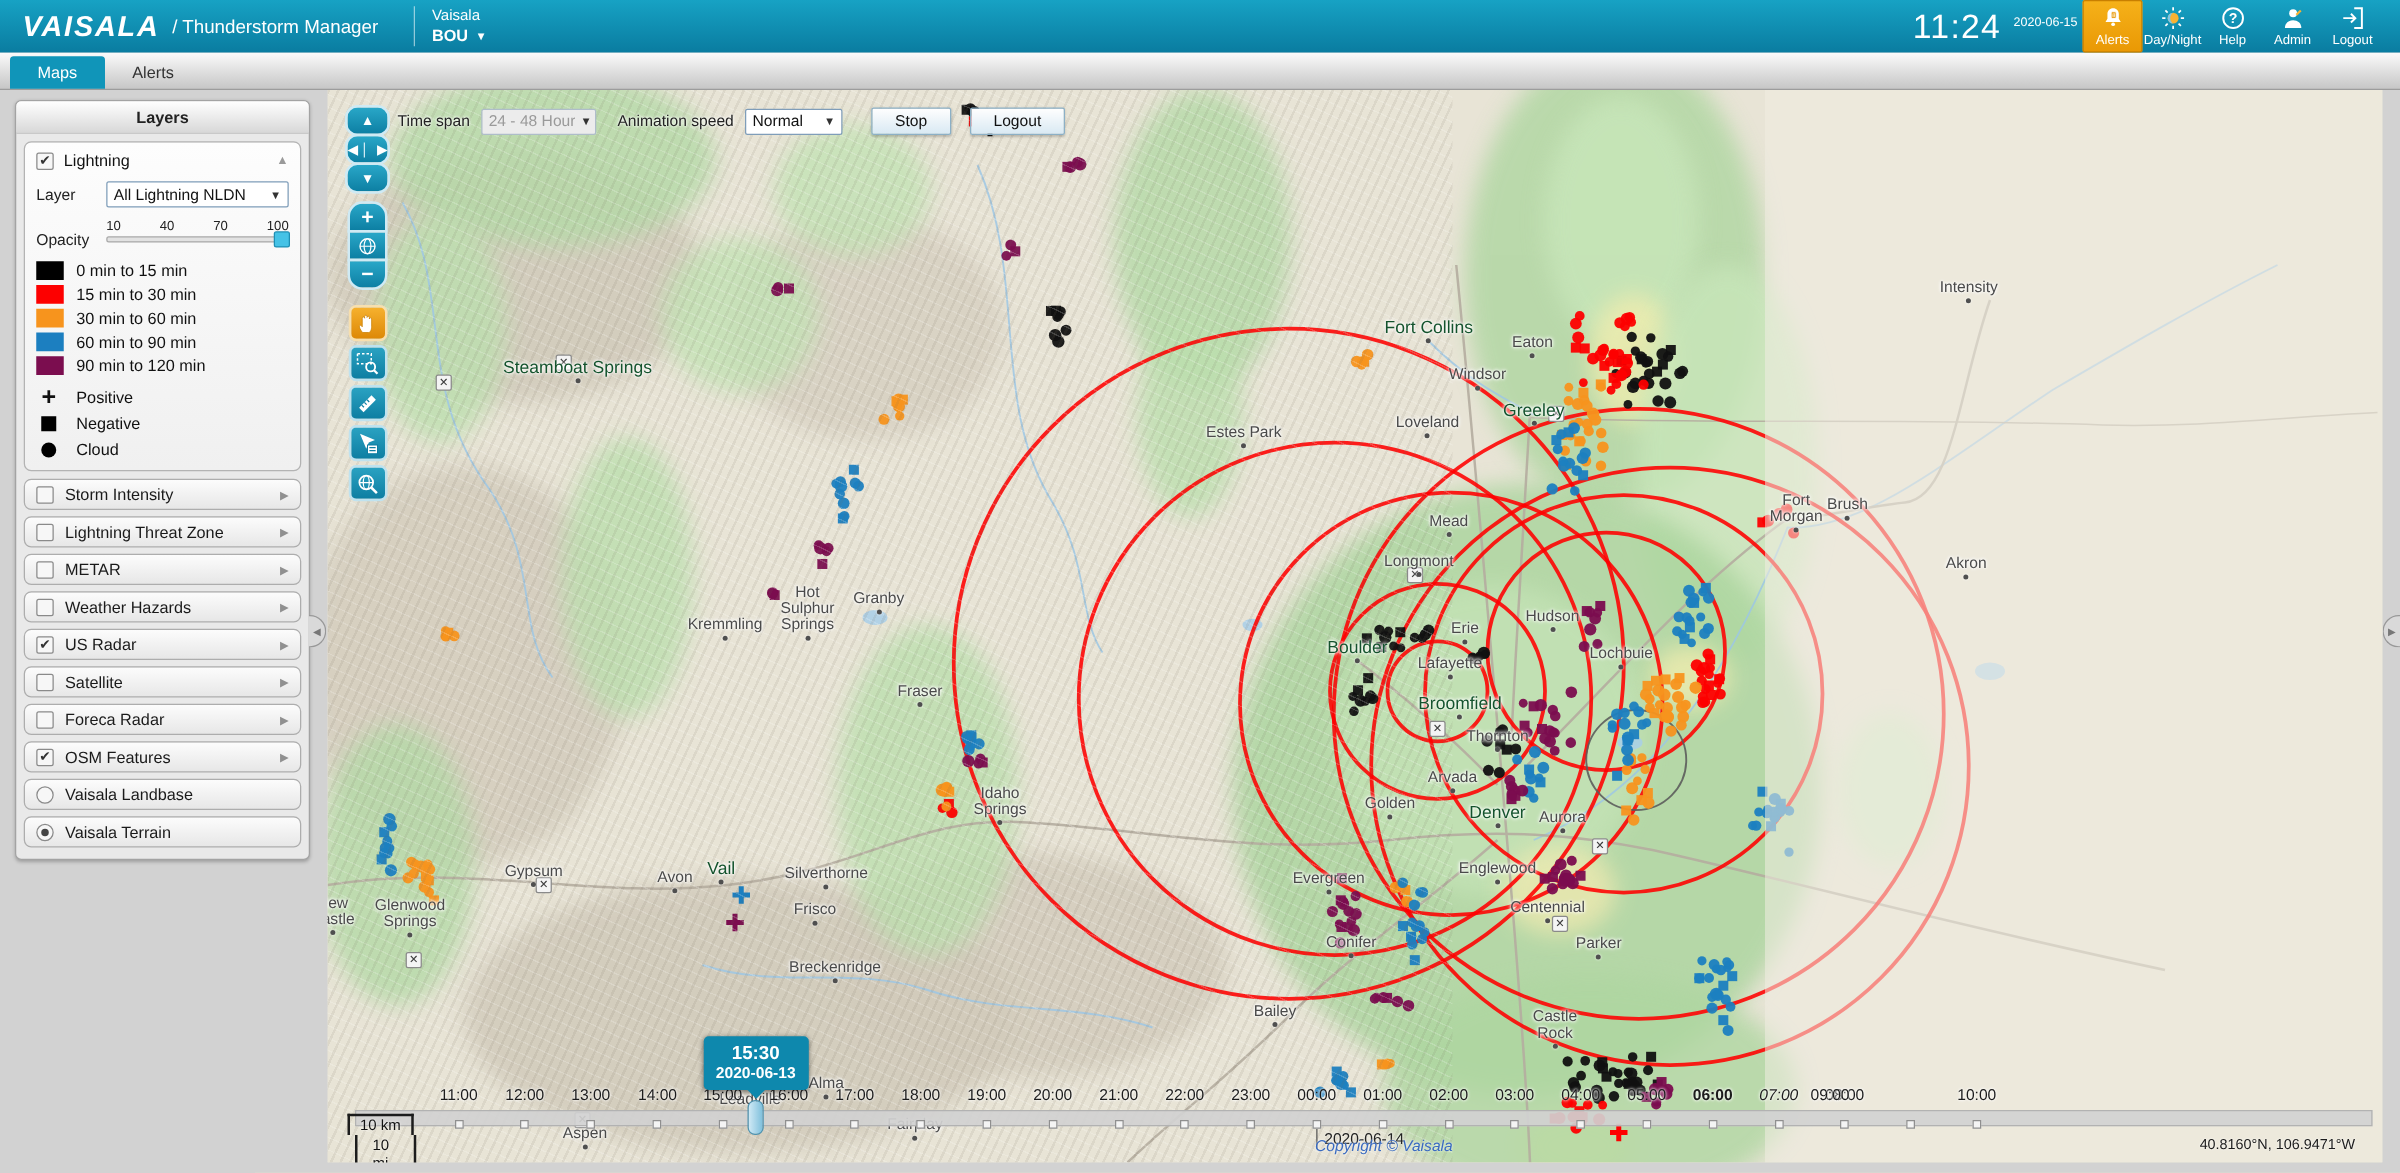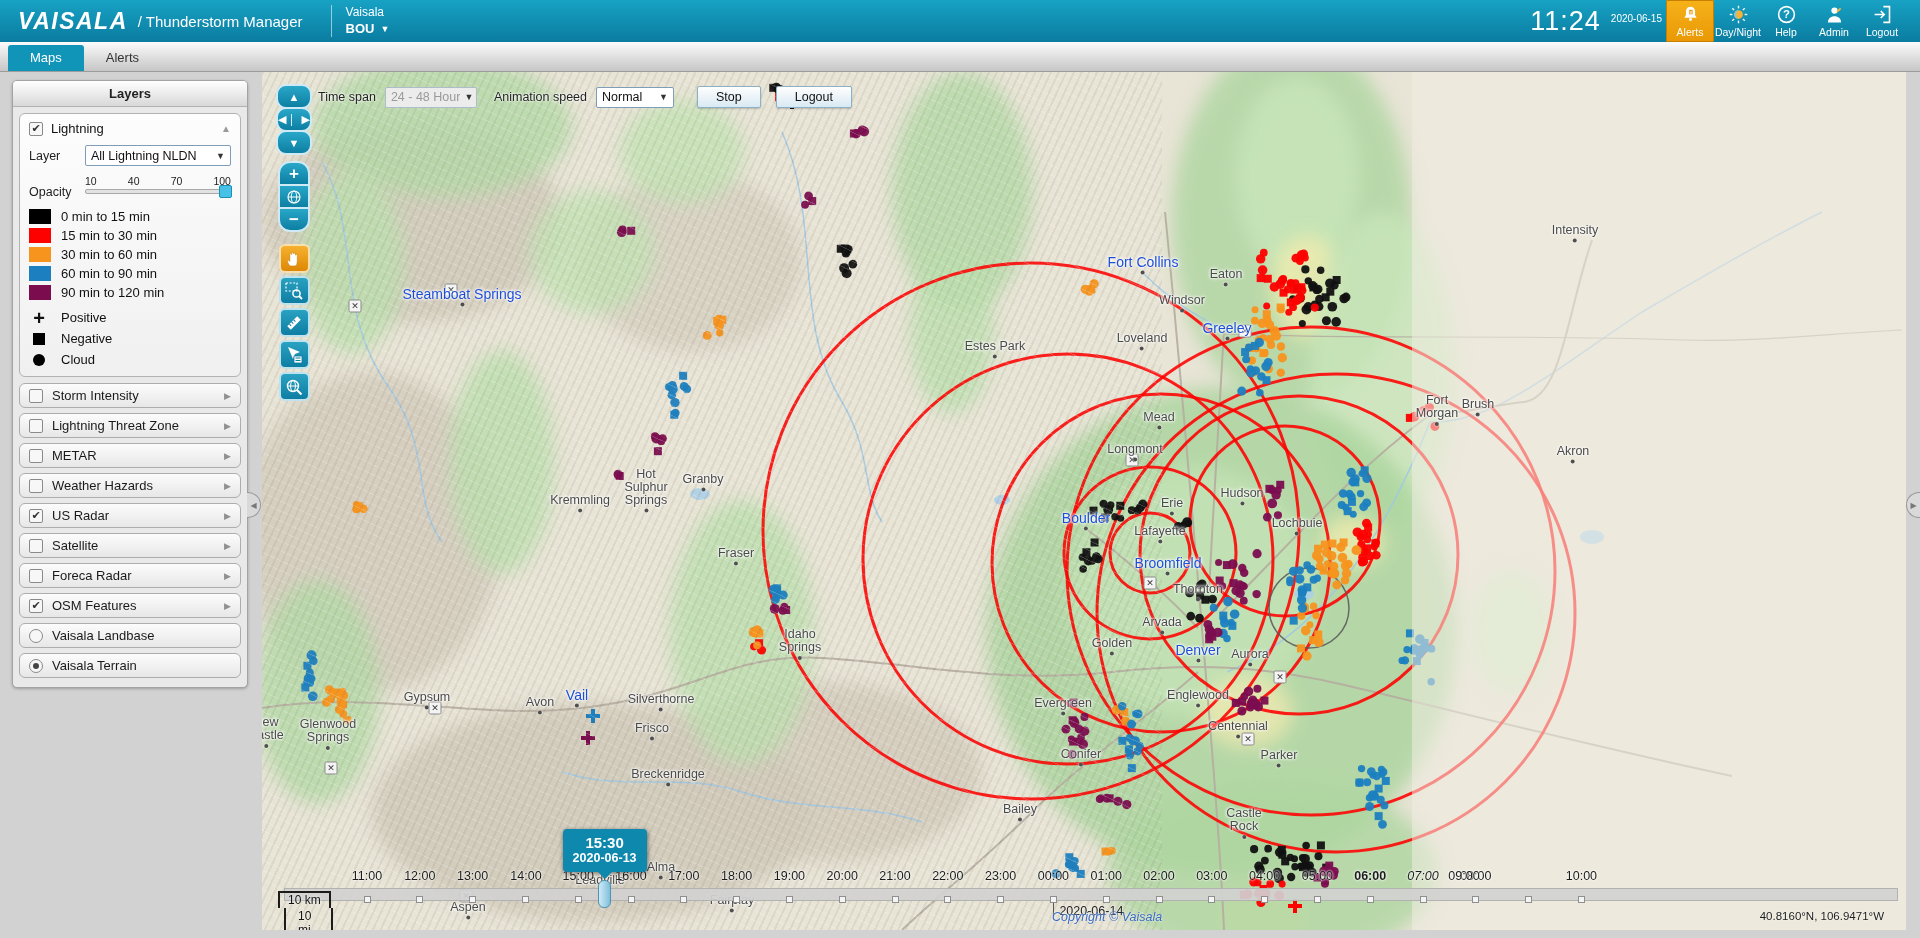--- a/index.html
+++ b/index.html
@@ -63,21 +63,21 @@
   .edge-tab.left{left:247px;top:492px;border-left:0;border-radius:0 13px 13px 0}
   .edge-tab.right{right:0;top:492px;border-right:0;border-radius:13px 0 0 13px}
 
   
   .map{position:absolute;left:262px;top:72px;width:1644px;height:858px;background:#e8e4d6;overflow:hidden;z-index:10}
   .map svg.base{position:absolute;left:0;top:0}
   .terrain-west{position:absolute;left:0;top:0;width:900px;height:858px;background:repeating-linear-gradient(115deg,rgba(110,100,85,.10) 0 2px,transparent 2px 7px),repeating-linear-gradient(25deg,rgba(255,255,255,.18) 0 1px,transparent 1px 9px);pointer-events:none}
   .plains-east{position:absolute;left:1150px;top:0;width:494px;height:858px;background:rgba(240,237,226,.55);pointer-events:none}
   .city{position:absolute;transform:translate(-50%,-50%);display:flex;flex-direction:column;align-items:center;pointer-events:none;z-index:6}
   .city .nm{font-size:12.5px;color:#4a4a4a;white-space:pre-line;text-align:center;line-height:13px;text-shadow:0 0 2px #fff,0 0 3px #fff,0 0 4px #fff}
-  .city.big .nm{font-size:14px;color:#1d4ed8}
+  .city.big .nm{font-size:14px;color:#14532d}
   .city .cdot{width:4px;height:4px;border-radius:50%;background:#4f4f4f;margin-top:2px;box-shadow:0 0 2px #fff}
 
   
   .mtb{position:absolute;left:14px;top:14px;z-index:20;display:flex;flex-direction:column;align-items:center}
   .dpad{display:flex;flex-direction:column;align-items:center}
   .dbtn{width:36px;height:25px;background:linear-gradient(180deg,#29a7c8,#0d7fa3);border:2px solid #cfeaf4;border-radius:10px;color:#fff;display:flex;align-items:center;justify-content:center;font-size:11px;cursor:pointer;margin-top:-2px}
   .dbtn.lr{gap:5px}
   .dbtn .vbar{width:2px;height:12px;background:#cfeaf4}
   .zpill{margin-top:8px;display:flex;flex-direction:column;align-items:center}
   .zbtn{width:32px;height:25px;background:linear-gradient(180deg,#29a7c8,#0d7fa3);border:2px solid #cfeaf4;color:#fff;display:flex;align-items:center;justify-content:center;font-size:17px;font-weight:bold;cursor:pointer;margin-top:-2px}

